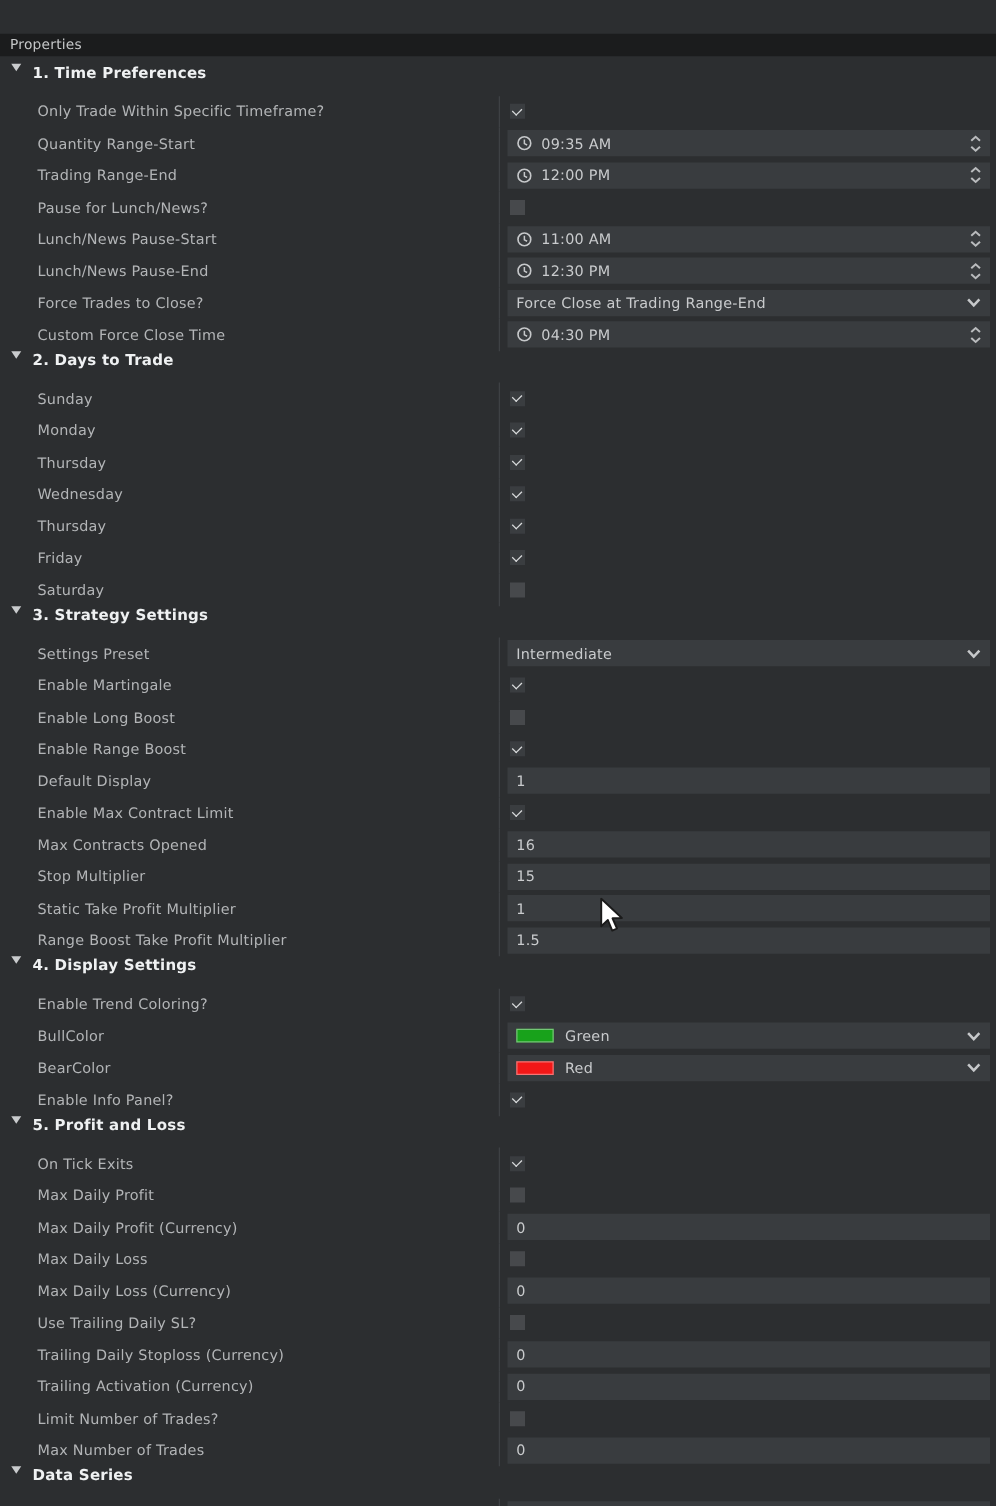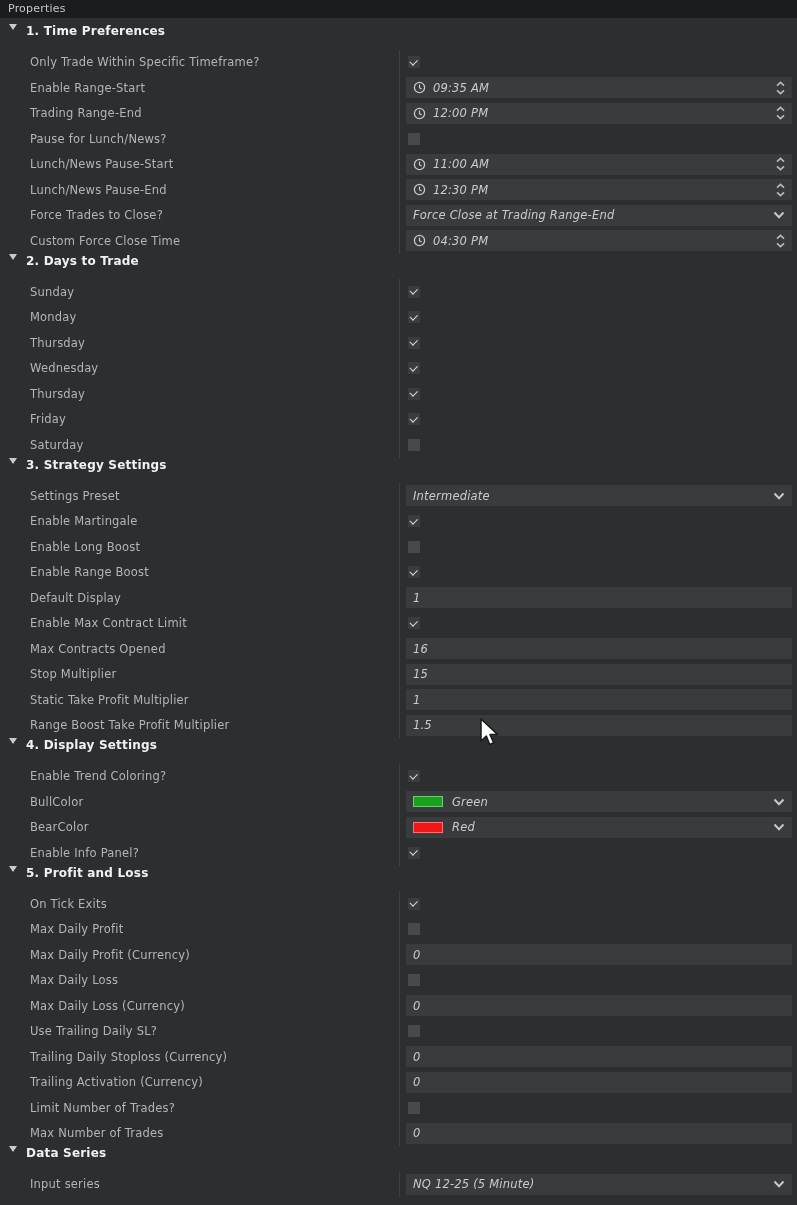--- a/index.html
+++ b/index.html
@@ -6,20 +6,21 @@
   body{
     width:797px;height:1205px;
     background:#2c2e30;
     font-family:"DejaVu Sans","Liberation Sans",sans-serif;
     overflow:hidden;position:relative;
   }
   .titlebar{
     height:18px;background:#1b1c1d;color:#c6c8c9;
     font-size:11px;line-height:18px;padding-left:8px;
     letter-spacing:.2px;
+    margin-top:27px;
   }
   .grid{padding-top:6px;}
   .section-header{
     height:25.5px;display:flex;
     padding-left:9px;color:#eff1f2;font-weight:bold;font-size:12px;
     letter-spacing:.2px;white-space:nowrap;
   }
   .tri{
     width:0;height:0;flex:0 0 auto;
     border-left:4.5px solid transparent;border-right:4.5px solid transparent;
@@ -27,21 +28,21 @@
   }
   .prop-row{height:25.5px;display:flex;align-items:stretch;gap:28px;}
   .prop-label{
     flex:1;display:flex;align-items:center;
     padding-left:30px;color:#b3b5b7;font-size:11.5px;
     letter-spacing:.2px;white-space:nowrap;overflow:hidden;
   }
   .value-cell{
     width:398px;flex:0 0 398px;box-sizing:border-box;
     border-left:1px solid #3e4144;
-    display:flex;align-items:center;font-style:italic;
+    display:flex;align-items:center;
   }
   .checkbox{
     width:12px;height:12px;margin-left:8px;
     background:#3a3d40;position:relative;display:inline-block;flex:0 0 auto;
   }
   .checkbox.unchecked{background:#47494c;}
   .checkbox .checkmark{
     position:absolute;left:2px;top:2.5px;width:6px;height:3.5px;
     border-left:1.6px solid #d9dbdc;border-bottom:1.6px solid #d9dbdc;
     transform:rotate(-45deg);
@@ -75,21 +76,21 @@
     </div>
     <div class="prop-row">
       <div class="prop-label">Only Trade Within Specific Timeframe?</div>
       <div class="value-cell">
         <span class="checkbox checked">
           <span class="checkmark"></span>
         </span>
       </div>
     </div>
     <div class="prop-row">
-      <div class="prop-label">Enable Range-Start</div>
+      <div class="prop-label">Quantity Range-Start</div>
       <div class="value-cell">
         <div class="field time-field">
           <span class="icon clock-wrap">
             <svg width="13" height="13" viewBox="0 0 13 13">
               <circle cx="6.5" cy="6.5" r="5.1" stroke="#c6c8ca" stroke-width="1.3" fill="none"></circle>
               <path d="M6.5 3.6 V6.9 L8.7 8" stroke="#c6c8ca" stroke-width="1.2" fill="none"></path>
             </svg>
           </span>
           <span class="field-text">09:35 AM</span>
           <span class="spinner">

